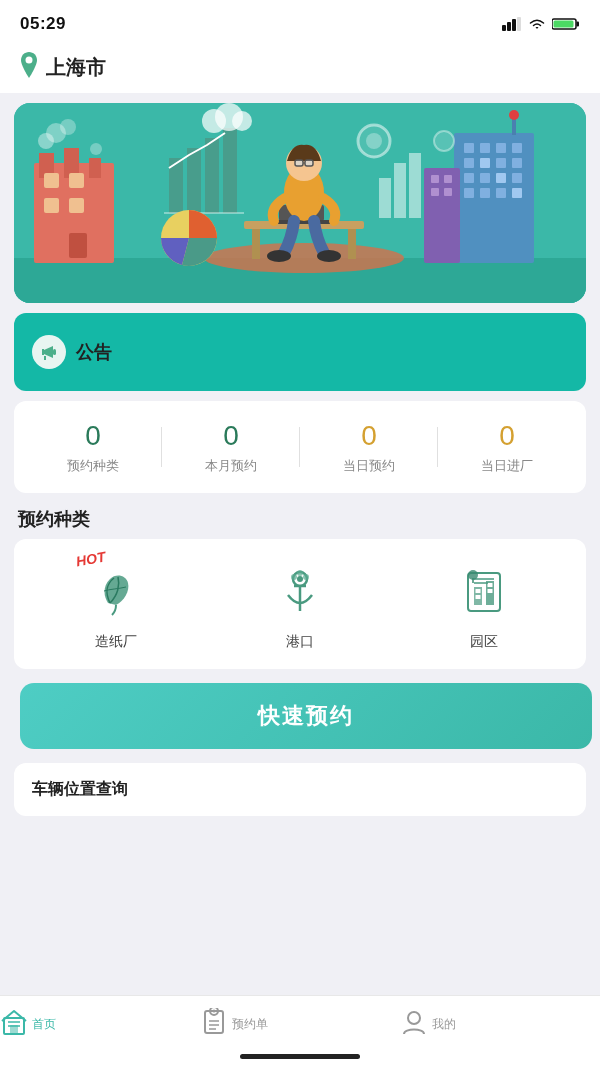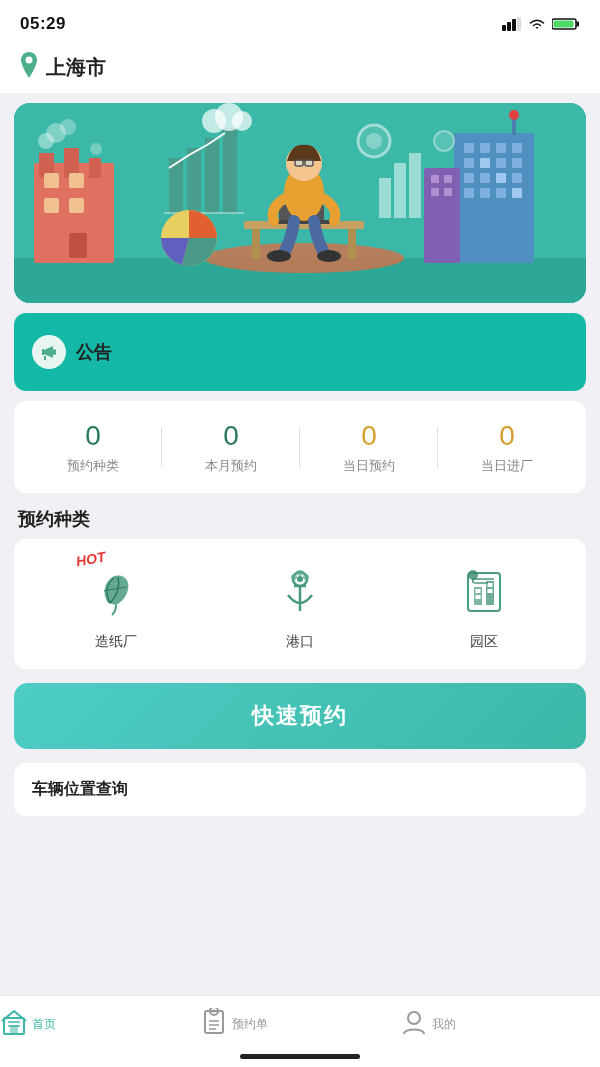--- a/index.html
+++ b/index.html
@@ -177,21 +177,21 @@
       transform: rotate(-10deg);
       z-index: 2;
     }
     .category-label {
       font-size: 14px;
       color: #444;
     }
 
     
     .quick-reserve-btn {
-      margin: 14px 14px;
+      margin: 14px 20px;
       background: linear-gradient(135deg, #4ecdc4, #3bb8a8);
       border-radius: 14px;
       padding: 18px;
       text-align: center;
       cursor: pointer;
       border: none;
       width: calc(100% - 28px);
     }
     .quick-reserve-text {
       font-size: 22px;

